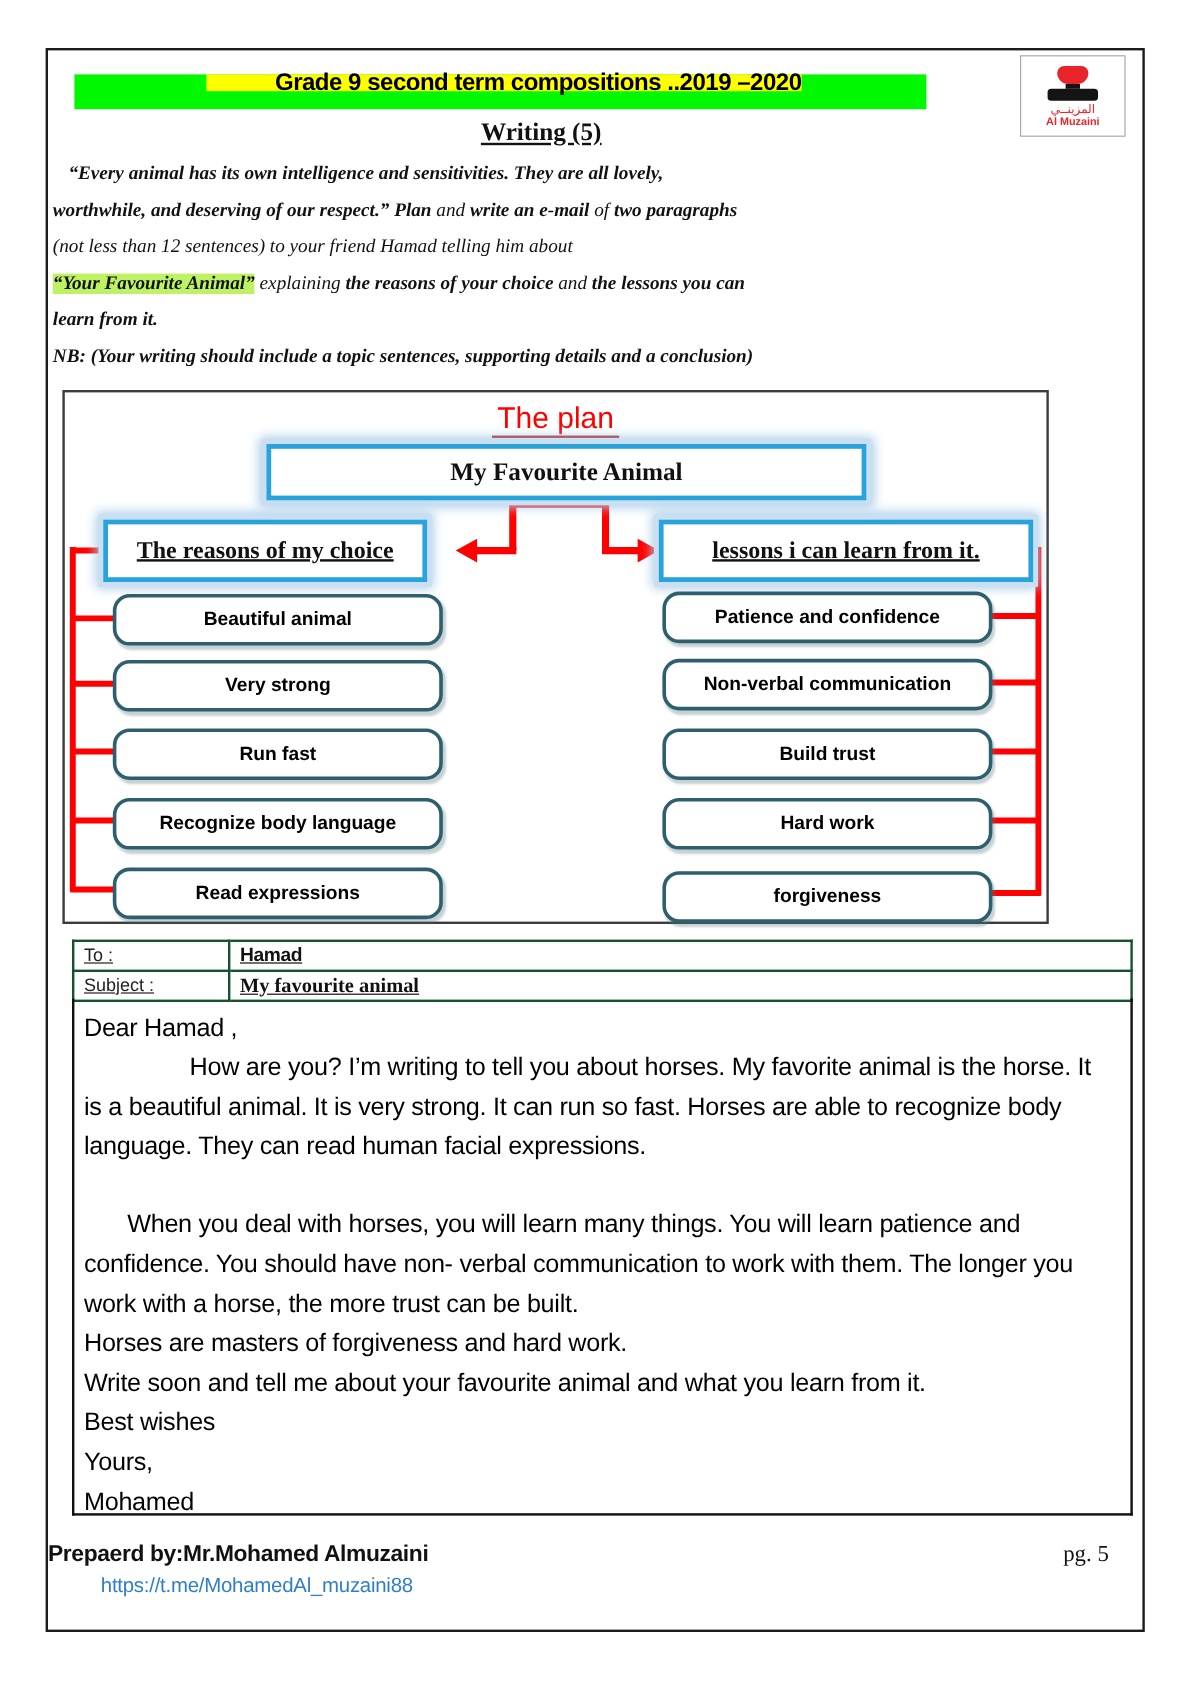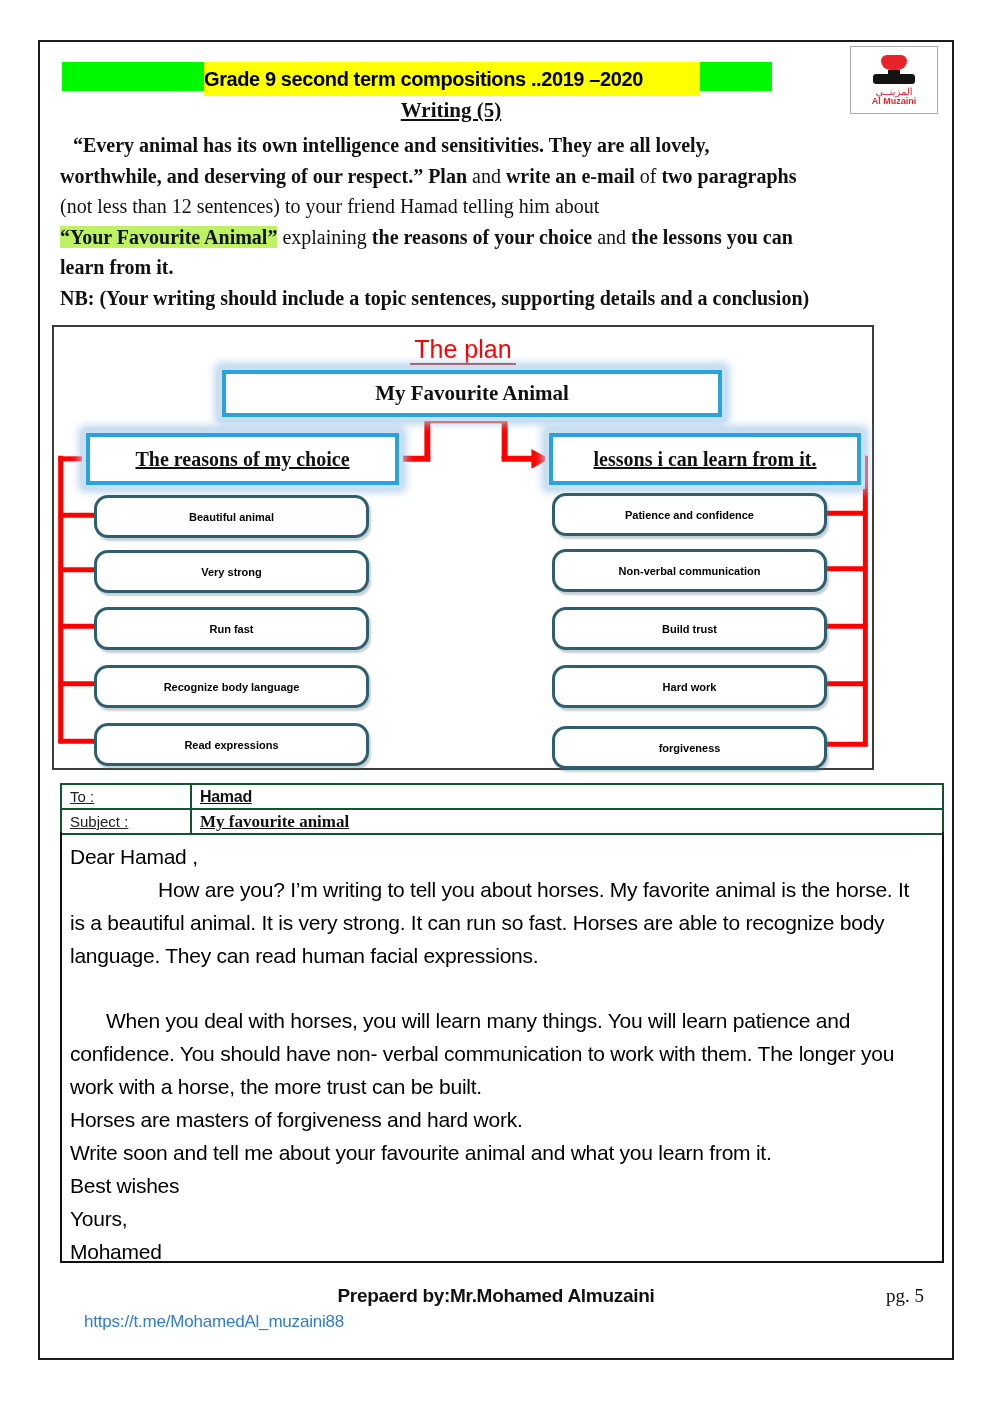--- a/index.html
+++ b/index.html
@@ -3,82 +3,82 @@
 <meta charset="utf-8">
 <style>
   html,body{margin:0;padding:0;background:#fff;}
   .page{position:relative;width:992px;height:1403px;background:#fff;overflow:hidden;
         font-family:"Liberation Serif",serif;color:#111;}
   .sheet{position:absolute;left:38px;top:40px;width:916px;height:1320px;
          border:2px solid #1c1c1c;box-sizing:border-box;background:#fff;}
 
   
   .header-bar{position:absolute;left:22px;top:20px;width:710px;height:29px;background:#00f900;}
-  .header-yellow{position:absolute;left:110px;top:0;width:496px;height:34px;background:#ffff00;
-                 display:flex;align-items:center;justify-content:flex-start;margin-left:32px;}
+  .header-yellow{position:absolute;left:110px;top:0;width:496px;height:14px;background:#ffff00;
+                 display:flex;align-items:center;justify-content:flex-end;}
   .header-title{font-family:"Liberation Sans",sans-serif;font-weight:bold;font-size:20px;
                 letter-spacing:-0.4px;white-space:nowrap;color:#000;}
 
   
   .logo{position:absolute;right:14px;top:4px;width:86px;height:66px;border:1px solid #aaa;
         background:#fff;display:flex;flex-direction:column;align-items:center;justify-content:center;}
   .logo-knob{width:26px;height:15px;background:#e8242a;border-radius:7px 7px 11px 11px;}
   .logo-neck{width:12px;height:4px;background:#141414;}
   .logo-base{width:42px;height:10px;background:#141414;border-radius:3px;}
   .logo-arabic{font-size:10px;line-height:11px;color:#e8242a;margin-top:2px;font-family:Liberation Serif, serif;}
   .logo-name{font-size:9px;line-height:9px;color:#e8242a;font-weight:bold;font-family:"Liberation Sans",sans-serif;}
 
   .writing-title{position:absolute;left:0;right:90px;top:56px;text-align:center;}
   .writing-title span{font-weight:bold;font-size:21px;text-decoration:underline;}
 
   
-  .intro{position:absolute;left:20px;top:88px;width:886px;font-size:20px;line-height:30.5px;}
+  .intro{position:absolute;left:4px;top:88px;width:886px;font-size:16px;line-height:30.5px;font-style:italic;}
   .intro .ln{white-space:nowrap;}
   .b{font-weight:bold;}
   .indent1{text-indent:13px;}
   .hl{background:#bef264;font-weight:bold;}
 
   
   .plan{position:absolute;left:12px;top:283px;width:822px;height:445px;border:2px solid #3c3c3c;
         box-sizing:border-box;background:#fff;}
   .plan svg{position:absolute;left:0;top:0;width:100%;height:100%;}
   .plan-title{position:absolute;left:0;right:0;top:8px;text-align:center;}
   .plan-title span{font-family:"Liberation Sans",sans-serif;font-size:25px;color:#ff0000;
                    border-bottom:2px solid #b00000;padding:0 4px;}
   .cyan-box{position:absolute;background:#fff;border:4px solid #29a3dc;box-sizing:border-box;
             display:flex;align-items:center;justify-content:center;
             box-shadow:0 0 0 4px #cadff2,0 0 9px 6px #a9cce8;}
   .root-box{left:168px;top:43px;width:500px;height:47px;font-weight:bold;font-size:21px;}
-  .hdr-left{left:32px;top:106px;width:313px;height:52px;}
+  .hdr-left{left:32px;top:106px;width:270px;height:52px;}
   .hdr-right{left:495px;top:106px;width:312px;height:52px;}
   .hdr-text{font-weight:bold;font-size:20px;text-decoration:underline;}
   .teal-box{position:absolute;width:275px;height:43px;background:#fff;border:3.5px solid #2e5f6e;
             border-radius:14px;box-sizing:border-box;display:flex;align-items:center;justify-content:center;
             box-shadow:2px 3px 2px rgba(90,120,130,0.35);
-            font-family:"Liberation Sans",sans-serif;font-weight:bold;font-size:11px;color:#000;}
+            font-family:"Liberation Sans",sans-serif;font-weight:bold;font-size:16px;color:#000;}
   .col-left{left:40px;}
   .col-right{left:498px;}
 
   
   .email-table{position:absolute;left:20px;top:741px;width:884px;border-collapse:collapse;
                font-size:16px;}
   .email-table td{border:2px solid #14532d;padding:1px 8px;height:21px;text-decoration:underline;}
   .cell-label{width:112px;font-family:"Liberation Sans",sans-serif;font-size:15px;color:#222;}
   .cell-to{font-family:"Liberation Sans",sans-serif;font-weight:bold;font-size:16px;letter-spacing:-0.3px;}
   .cell-subject{font-weight:bold;font-size:17px;}
   .email-body{position:absolute;left:20px;top:790px;width:884px;height:431px;border:2px solid #111;
               border-top:none;box-sizing:border-box;padding:8px 24px 0 8px;
               font-family:"Liberation Sans",sans-serif;font-size:21px;line-height:33px;
               letter-spacing:-0.25px;color:#000;}
   .email-body p{margin:0;}
   .p-tab{text-indent:88px;}
   .p-gap{margin-top:32px !important;text-indent:36px;}
 
   
-  .prep-line{position:absolute;left:0;right:0;top:1243px;text-align:center;}
+  .prep-line{position:absolute;left:0;right:0;top:1243px;text-align:left;}
   .prep-line span{font-family:"Liberation Sans",sans-serif;font-weight:bold;font-size:19px;letter-spacing:-0.3px;}
   .pg{position:absolute;right:28px;top:1243px;font-size:19px;}
   .tg-link{position:absolute;left:44px;top:1270px;font-family:"Liberation Sans",sans-serif;
            font-size:17px;color:#2e7ec9;text-decoration:none;letter-spacing:-0.2px;}
 </style>
 </head>
 <body>
 
 <div class="page">
   <div class="sheet">

